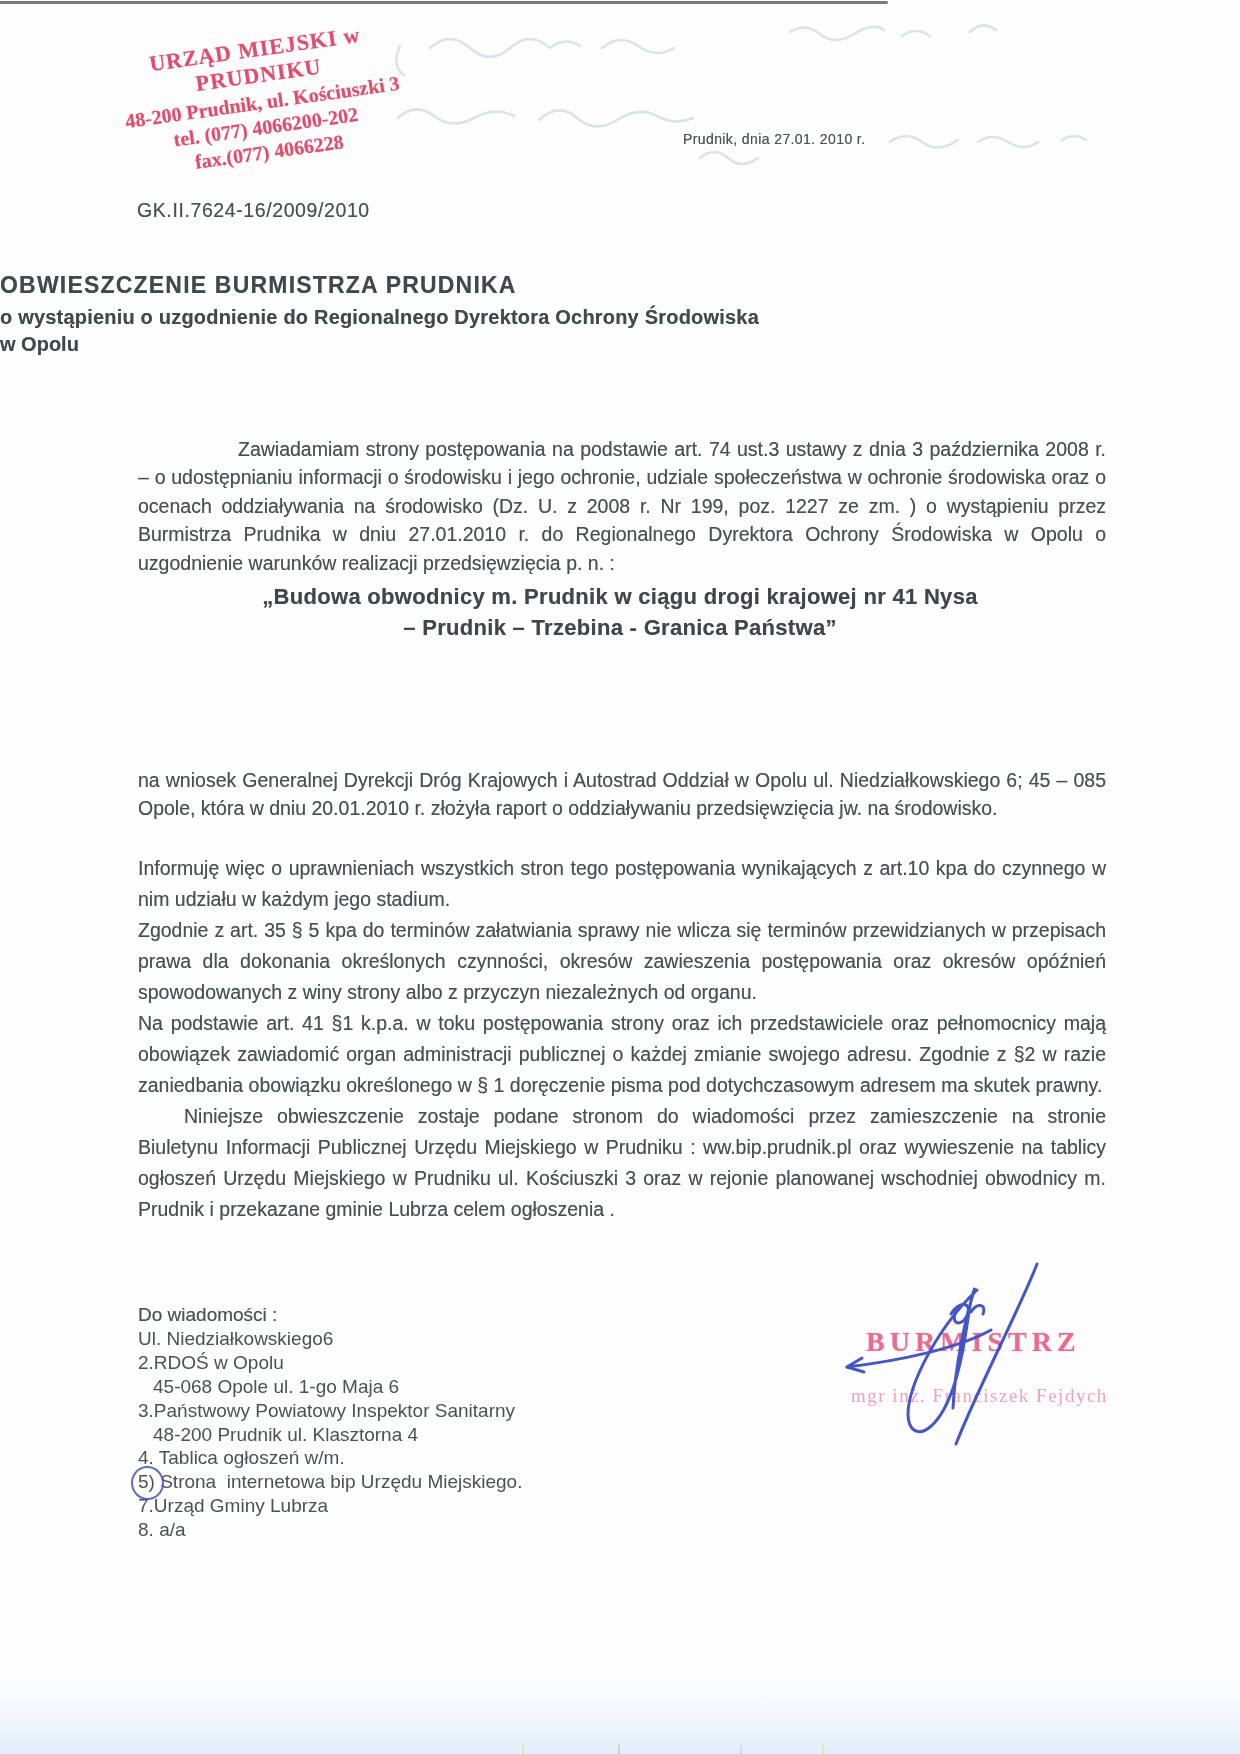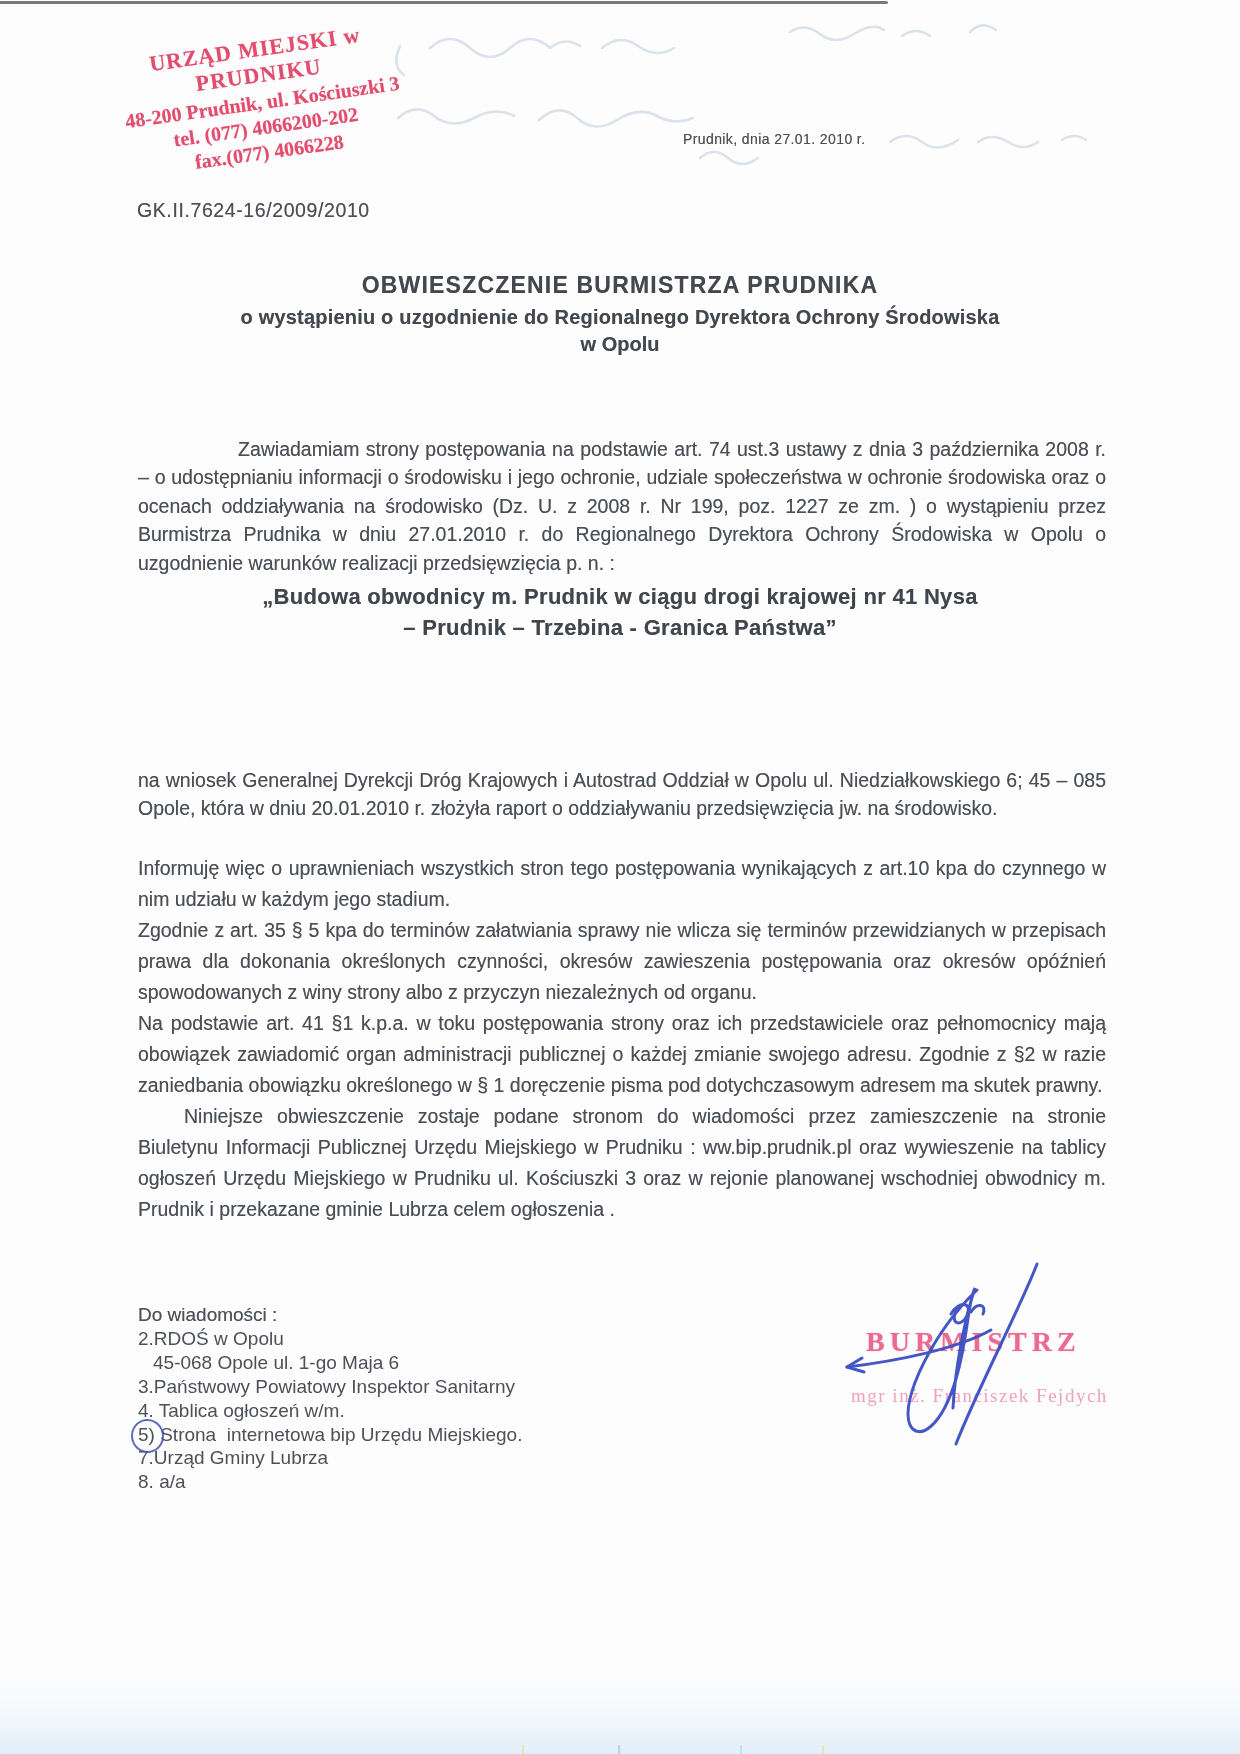--- a/index.html
+++ b/index.html
@@ -29,21 +29,21 @@
     text-shadow:0 0 1px rgba(230,90,120,.55);
   }
   .office-stamp .s1{font-size:22px;letter-spacing:1px;}
   .office-stamp .s2{font-size:20px;margin-top:3px;}
   .office-stamp .s3{font-size:20px;margin-top:2px;}
   .office-stamp .s4{font-size:20px;margin-top:2px;}
 
   .date-line{position:absolute;left:683px;top:131px;font-size:14px;letter-spacing:.4px;}
   .reference{position:absolute;left:137px;top:159px;font-size:19.5px;letter-spacing:.6px;margin-top:40px;}
 
-  .doc-title{position:absolute;left:0;top:272px;width:100%;text-align:center;color:#43484e;}
+  .doc-title{position:absolute;left:0;top:272px;width:100%;text-align:left;color:#43484e;}
   .doc-title .t1{font-size:23px;font-weight:bold;letter-spacing:1.2px;}
   .doc-title .t2{font-size:20px;font-weight:bold;margin-top:7px;letter-spacing:.2px;}
   .doc-title .t3{font-size:20px;font-weight:bold;margin-top:4px;}
 
   .para{position:absolute;left:138px;width:968px;font-size:19.5px;line-height:28.5px;text-align:justify;}
   .p1{top:415px;text-indent:100px;}
   .project-title{position:absolute;left:0;top:581px;width:100%;text-align:center;
     font-weight:bold;font-size:22px;line-height:31px;color:#41464d;letter-spacing:.3px;}
   .p2{top:746px;}
   .block3{position:absolute;left:138px;top:853px;width:968px;font-size:19.5px;line-height:31px;text-align:justify;}
@@ -114,23 +114,25 @@
 
   <div class="block3">
     <p class="scan-text">Informuję więc o uprawnieniach wszystkich stron tego postępowania wynikających z art.10 kpa do czynnego w nim udziału w każdym jego stadium.</p>
     <p class="scan-text">Zgodnie z art. 35 § 5 kpa do terminów załatwiania sprawy nie wlicza się terminów przewidzianych w przepisach prawa dla dokonania określonych czynności, okresów zawieszenia postępowania oraz okresów opóźnień spowodowanych z winy strony albo z przyczyn niezależnych od organu.</p>
     <p class="scan-text">Na podstawie art. 41 §1 k.p.a. w toku postępowania strony oraz ich przedstawiciele oraz pełnomocnicy mają obowiązek zawiadomić organ administracji publicznej o każdej zmianie swojego adresu. Zgodnie z §2 w razie zaniedbania obowiązku określonego w § 1 doręczenie pisma pod dotychczasowym adresem ma skutek prawny.</p>
     <p class="pind scan-text">Niniejsze obwieszczenie zostaje podane stronom do wiadomości przez zamieszczenie na stronie Biuletynu Informacji Publicznej Urzędu Miejskiego w Prudniku : ww.bip.prudnik.pl oraz wywieszenie na tablicy ogłoszeń Urzędu Miejskiego w Prudniku ul. Kościuszki 3 oraz w rejonie  planowanej wschodniej obwodnicy m. Prudnik i przekazane gminie Lubrza celem ogłoszenia .</p>
   </div>
 
   <div class="distribution">
     <div class="row scan-text">Do wiadomości :</div>
+    <div class="row"><span>Ul. Niedziałkowskiego6</span></div>
     <div class="row"><span>2.</span><span>RDOŚ w Opolu</span></div>
     <div class="row indent"><span>45-068 Opole ul. 1-go Maja 6</span></div>
     <div class="row"><span>3.</span><span>Państwowy Powiatowy Inspektor Sanitarny</span></div>
+    <div class="row indent"><span>48-200 Prudnik ul. Klasztorna 4</span></div>
     <div class="row"><span>4.</span><span> Tablica ogłoszeń w/m.</span></div>
     <div class="row"><span class="marker-wrap"><span class="pen-ellipse"></span><span>5)</span></span><span> Strona  internetowa bip Urzędu Miejskiego.</span></div>
     <div class="row"><span>7.</span><span>Urząd Gminy Lubrza</span></div>
     <div class="row"><span>8.</span><span> a/a</span></div>
   </div>
 
   <div class="role-stamp">BURMISTRZ</div>
   <div class="name-stamp">mgr inż. Franciszek Fejdych</div>
 
   <svg class="signature-svg" width="260" height="215" viewBox="0 0 260 215">

